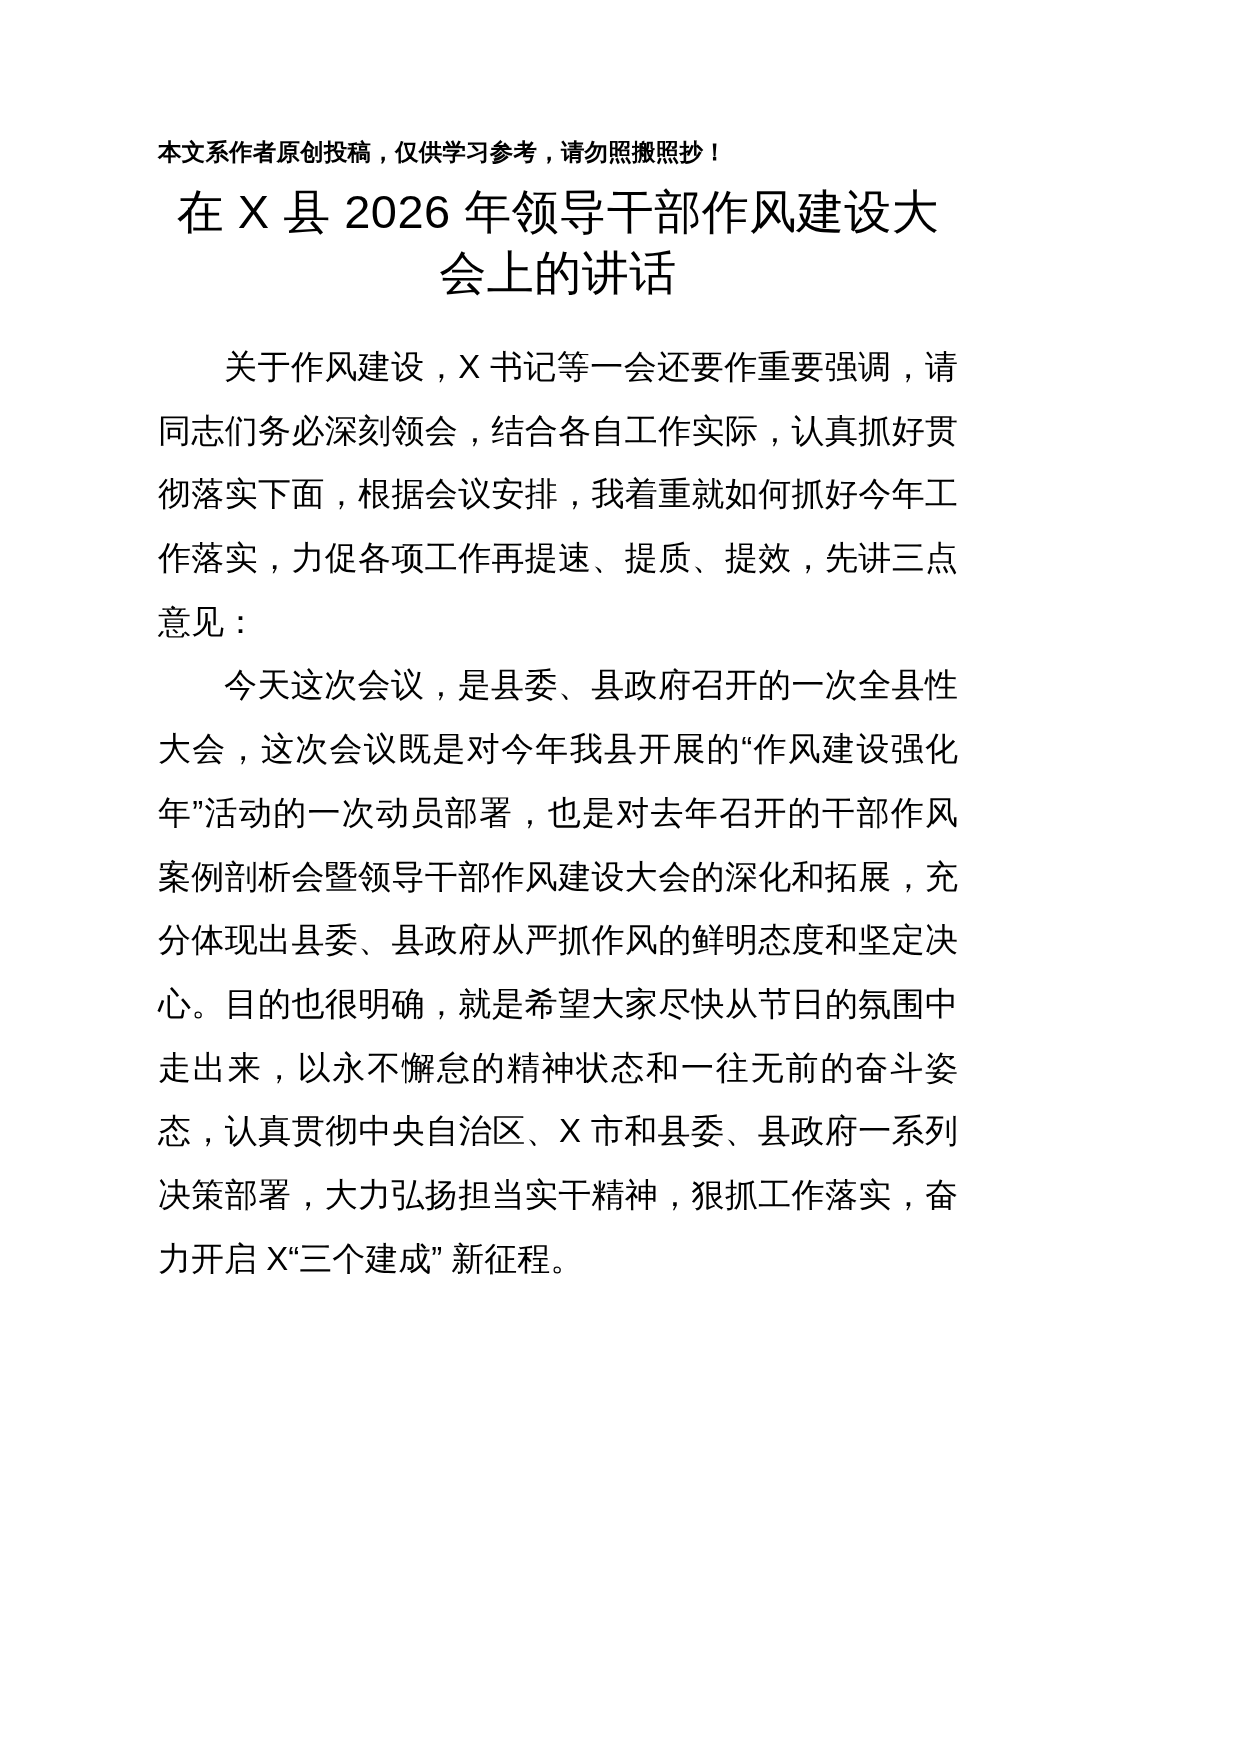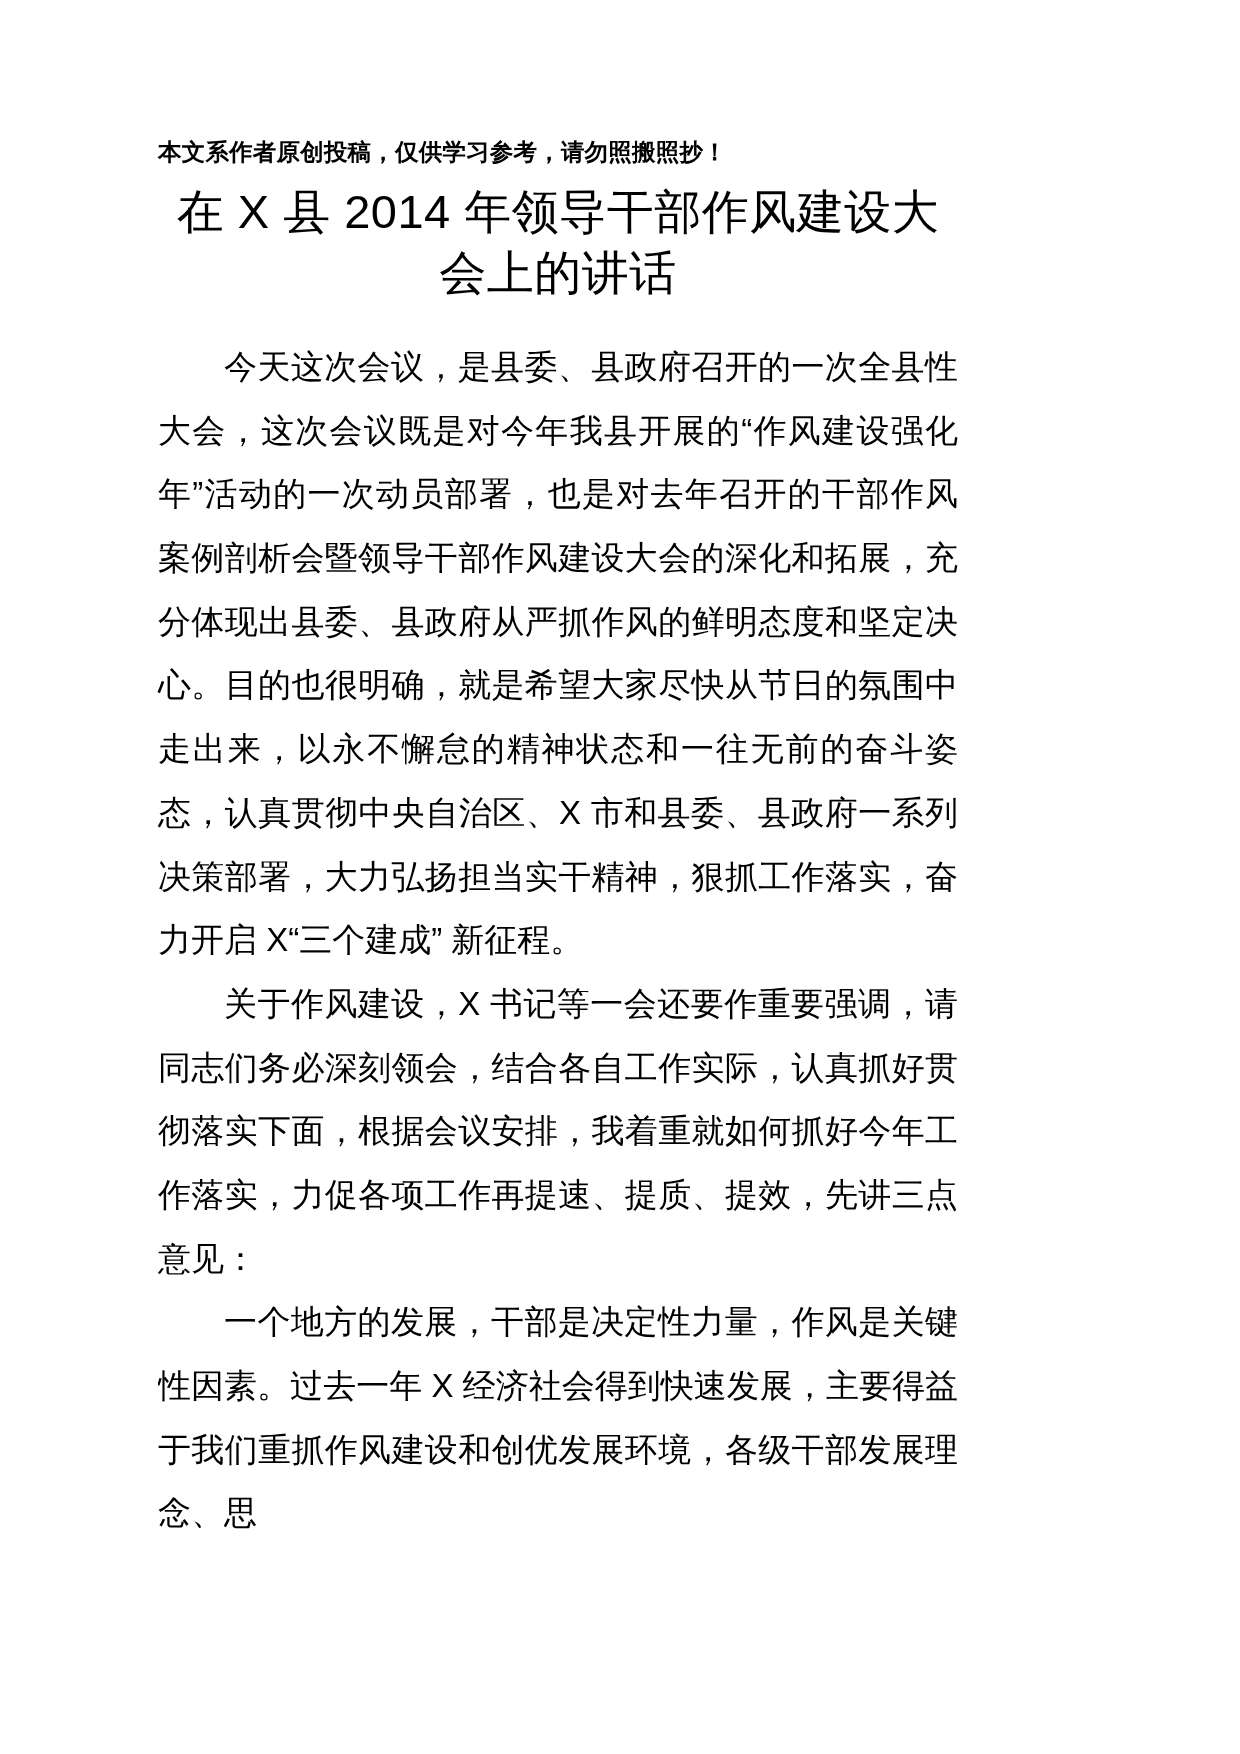--- a/index.html
+++ b/index.html
@@ -77,26 +77,23 @@
   }
 </style>
 </head>
 <body>
 
 <div class="page">
   <div class="content">
 
     <div class="notice">本文系作者原创投稿，仅供学习参考，请勿照搬照抄！</div>
 
-    <h1 class="doc-title">在 X 县 2014 年领导干部作风建设大会上的讲话</h1>
+    <h1 class="doc-title">在 X 县 2026 年领导干部作风建设大会上的讲话</h1>
 
+
+    <p class="body-para">关于作风建设，X 书记等一会还要作重要强调，请同志们务必深刻领会，结合各自工作实际，认真抓好贯彻落实下面，根据会议安排，我着重就如何抓好今年工作落实，力促各项工作再提速、提质、提效，先讲三点意见：</p>
 
     <p class="body-para">今天这次会议，是县委、县政府召开的一次全县性大会，这次会议既是对今年我县开展的“作风建设强化年”活动的一次动员部署，也是对去年召开的干部作风案例剖析会暨领导干部作风建设大会的深化和拓展，充分体现出县委、县政府从严抓作风的鲜明态度和坚定决心。目的也很明确，就是希望大家尽快从节日的氛围中走出来，以永不懈怠的精神状态和一往无前的奋斗姿态，认真贯彻中央自治区、X 市和县委、县政府一系列决策部署，大力弘扬担当实干精神，狠抓工作落实，奋力开启 X“三个建成” 新征程。</p>
 
-    <p class="body-para">关于作风建设，X 书记等一会还要作重要强调，请同志们务必深刻领会，结合各自工作实际，认真抓好贯彻落实下面，根据会议安排，我着重就如何抓好今年工作落实，力促各项工作再提速、提质、提效，先讲三点意见：</p>
 
-
-    <div class="clip-last">
-      <p class="body-para">一个地方的发展，干部是决定性力量，作风是关键性因素。过去一年 X 经济社会得到快速发展，主要得益于我们重抓作风建设和创优发展环境，各级干部发展理念、思</p>
-    </div>
 
   </div>
 </div>
 
 </body></html>

